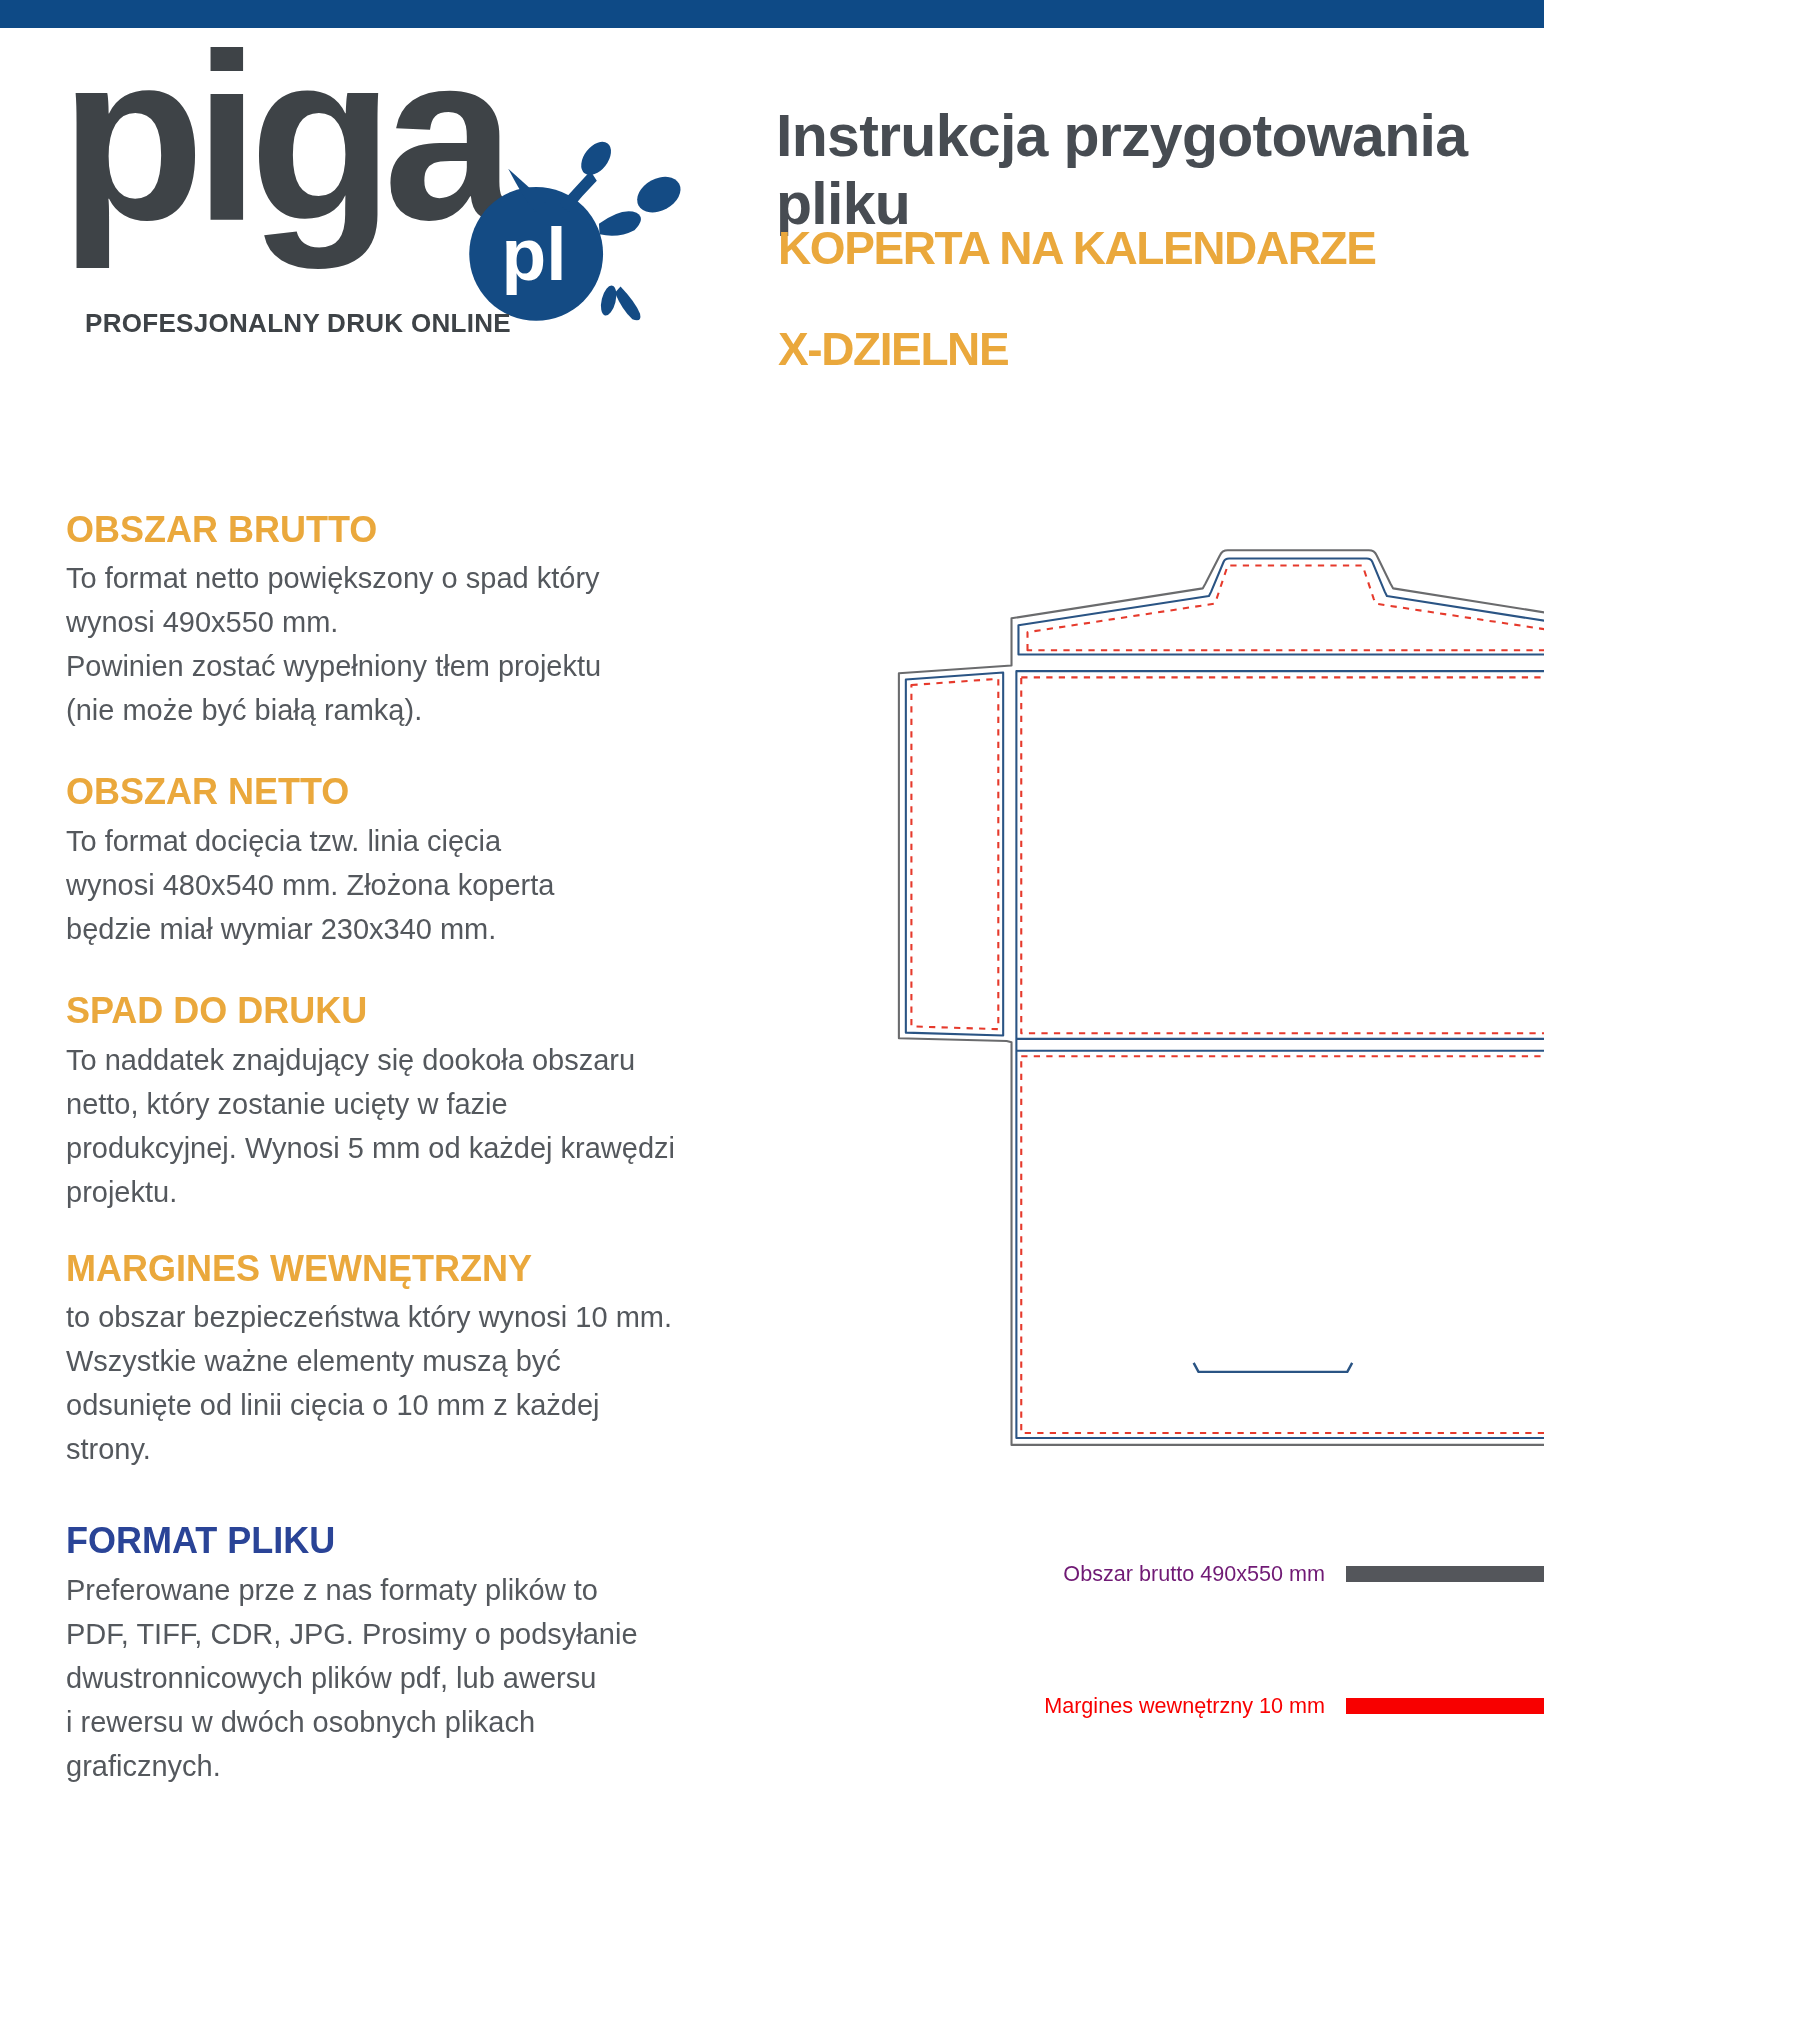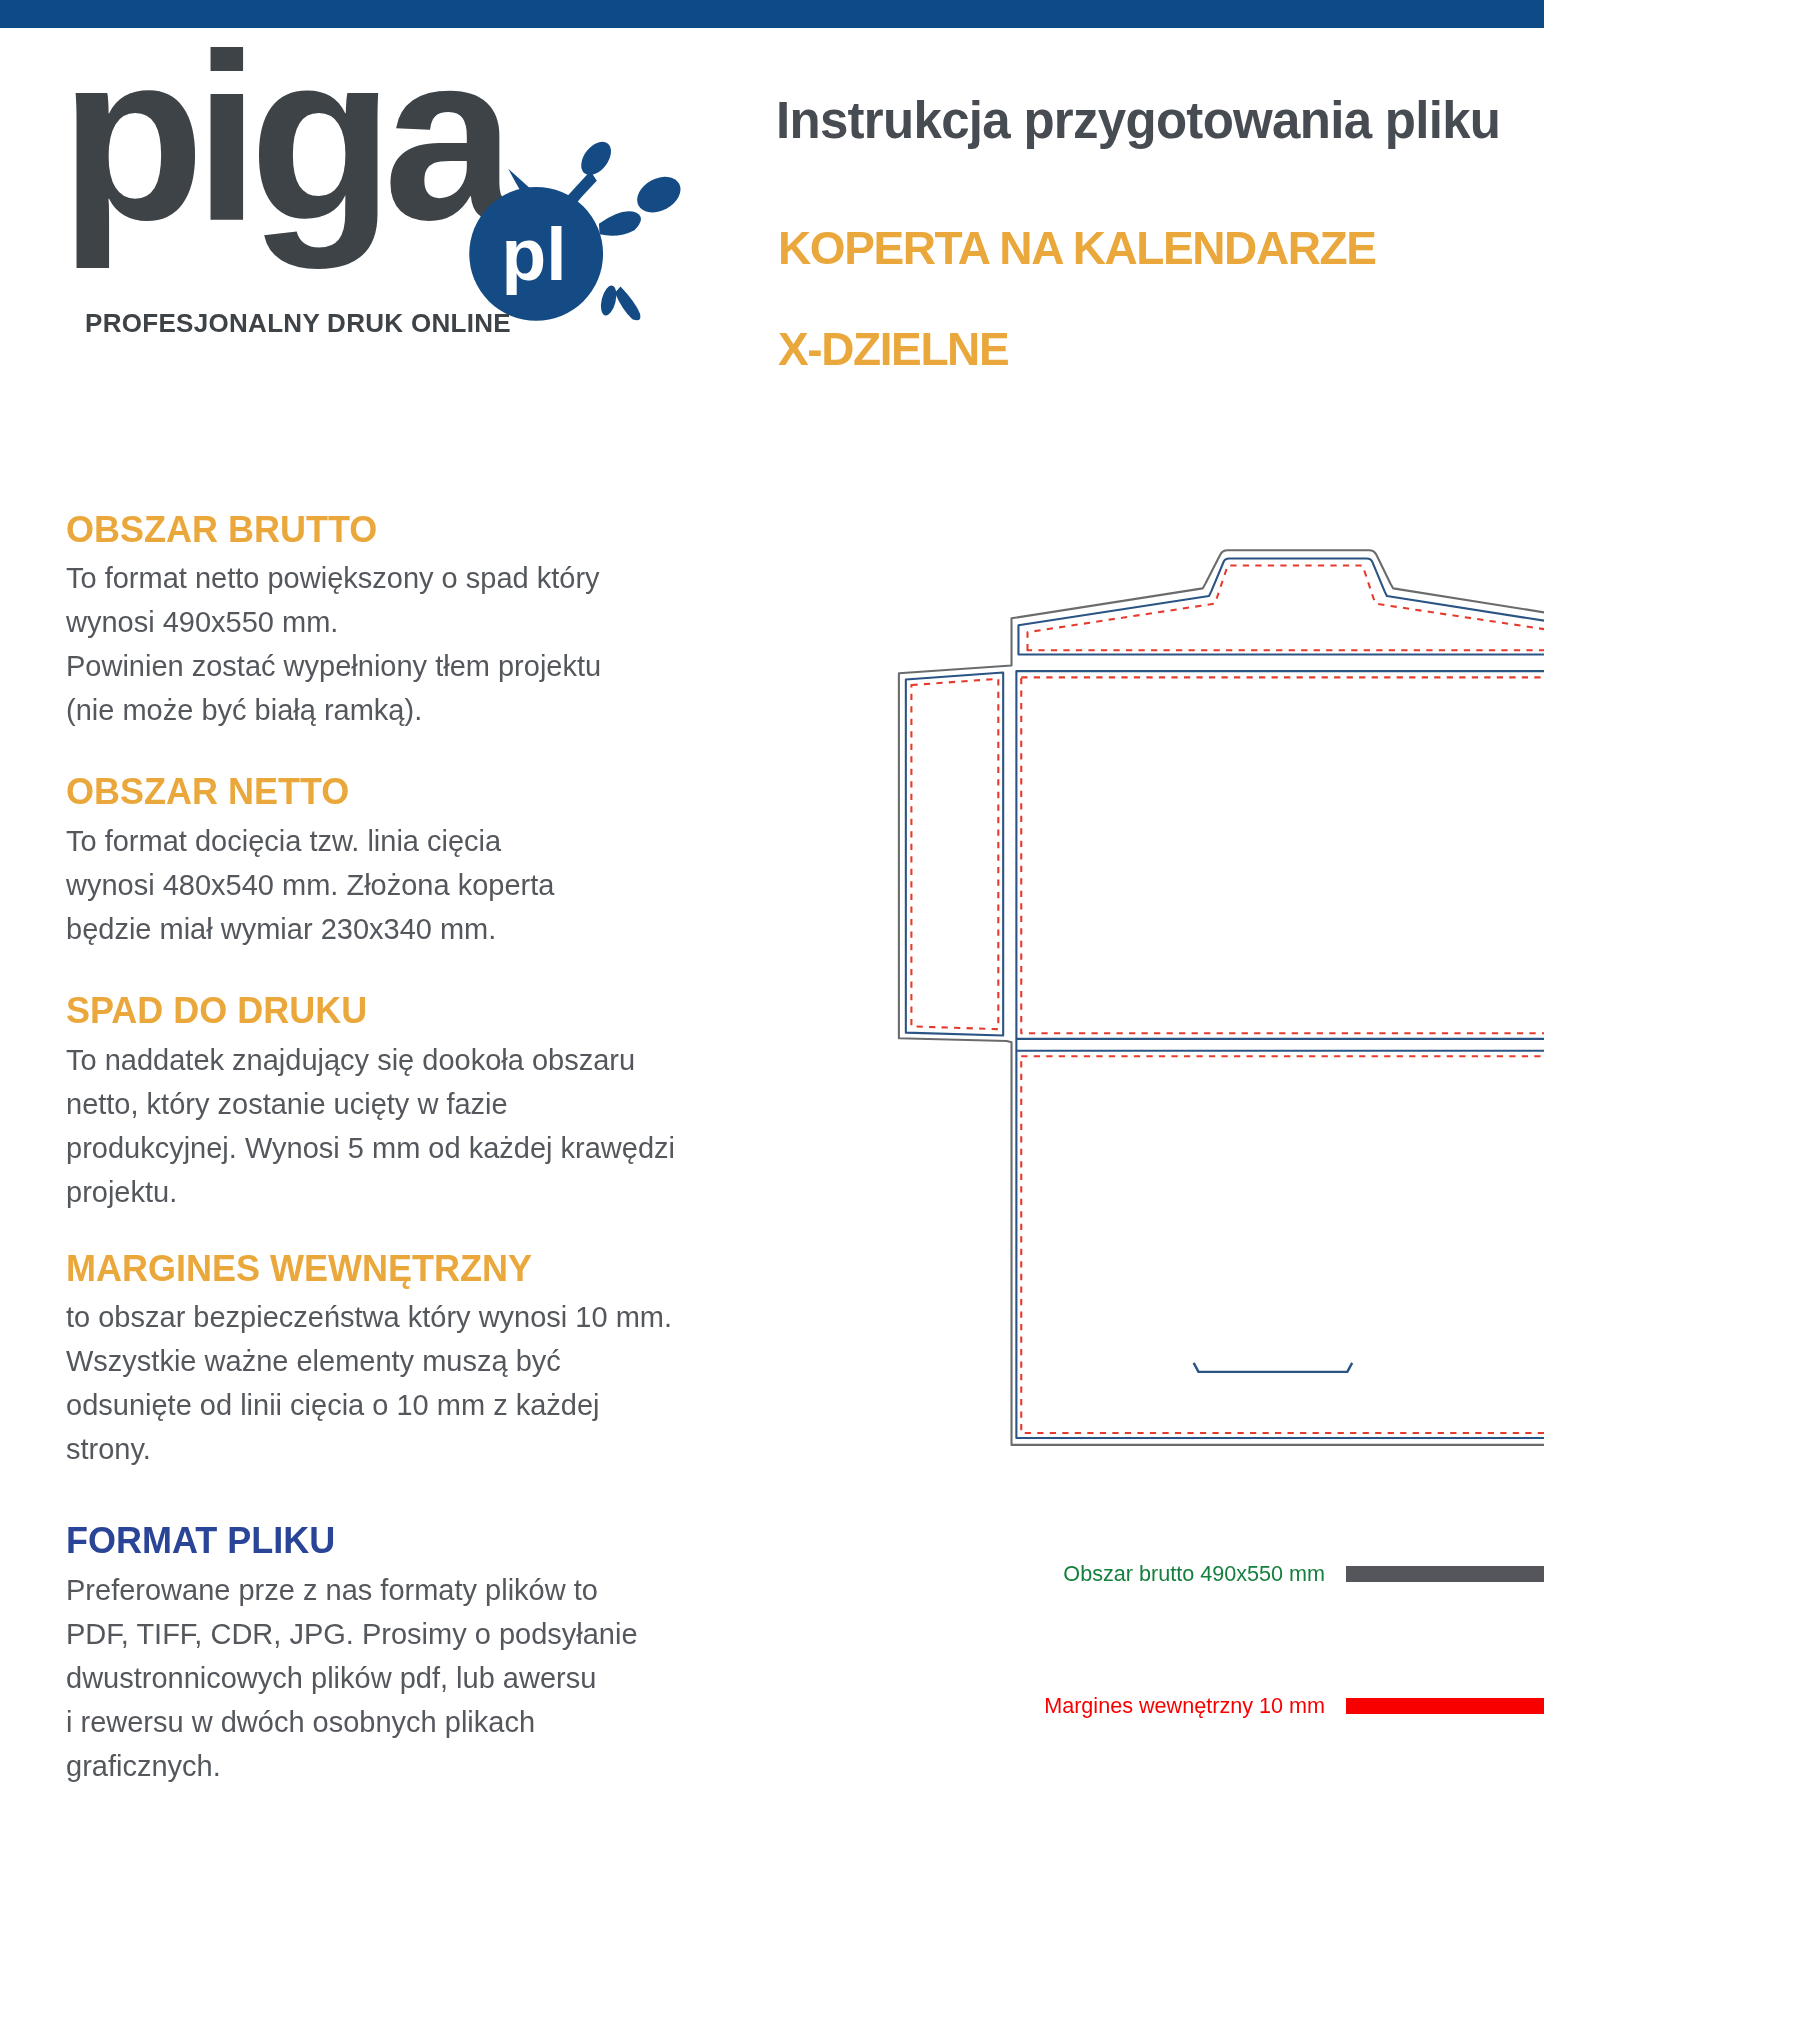--- a/index.html
+++ b/index.html
@@ -20,22 +20,22 @@
     font-size:237px;line-height:1;font-weight:700;
     letter-spacing:-0.045em;color:#3E4347;
   }
   .logo-blob{position:absolute;left:456px;top:97px;width:237px;height:237px;}
   .logo-tagline{
     position:absolute;left:85px;top:292px;
     font-size:26px;font-weight:700;letter-spacing:0.3px;color:#3E4347;margin-top:16px;
   }
   
   .page-title{
-    position:absolute;left:776px;top:91px;
-    font-size:51px;font-weight:700;color:#474C52;letter-spacing:-0.7px;
+    position:absolute;left:776px;top:102px;
+    font-size:59px;font-weight:700;color:#474C52;letter-spacing:-0.7px;
   }
   .product-title{
     position:absolute;left:778px;
     font-size:46px;font-weight:700;letter-spacing:-1.4px;color:#EAA83C;
     line-height:1;
   }
   .product-title.l1{top:225px;}
   .product-title.l2{top:326px;}
   
   .sec-head{
@@ -142,21 +142,21 @@
       <path d="M228,184 L228,158 L497,117 L500,110 L516,62 L710,62
                L726,110 L729,117 L1000,158 L1000,184 Z"></path>
       <path d="M219,223 L1008,223 L1008,735 L219,735 Z"></path>
       <path d="M219,768 L1008,768 L1008,1310 L219,1310 Z"></path>
       <path d="M61,234 L186,225 L186,729 L61,725 Z"></path>
       <path d="M1044,225 L1169,234 L1169,725 L1044,729 Z"></path>
     </g>
   </svg>
 
   <div class="legend-row" style="top:1562px">
-    <div class="legend-label" style="color: #15803d; text-align: right;">Obszar brutto 490x550 mm</div>
+    <div class="legend-label" style="color: #701a75; text-align: right;">Obszar brutto 490x550 mm</div>
     <svg class="legend-swatch" width="323" height="16.7" viewBox="0 0 465 24">
       <rect x="0" y="0" width="465" height="24" fill="#54565B"></rect>
     </svg>
   </div>
 
 
   <div class="legend-row" style="top:1694px">
     <div class="legend-label" style="color: rgb(248, 0, 0);">Margines wewnętrzny 10 mm</div>
     <svg class="legend-swatch" width="323" height="16.7" viewBox="0 0 465 24">
       <rect x="0" y="0" width="465" height="24" fill="#F80000"></rect>

